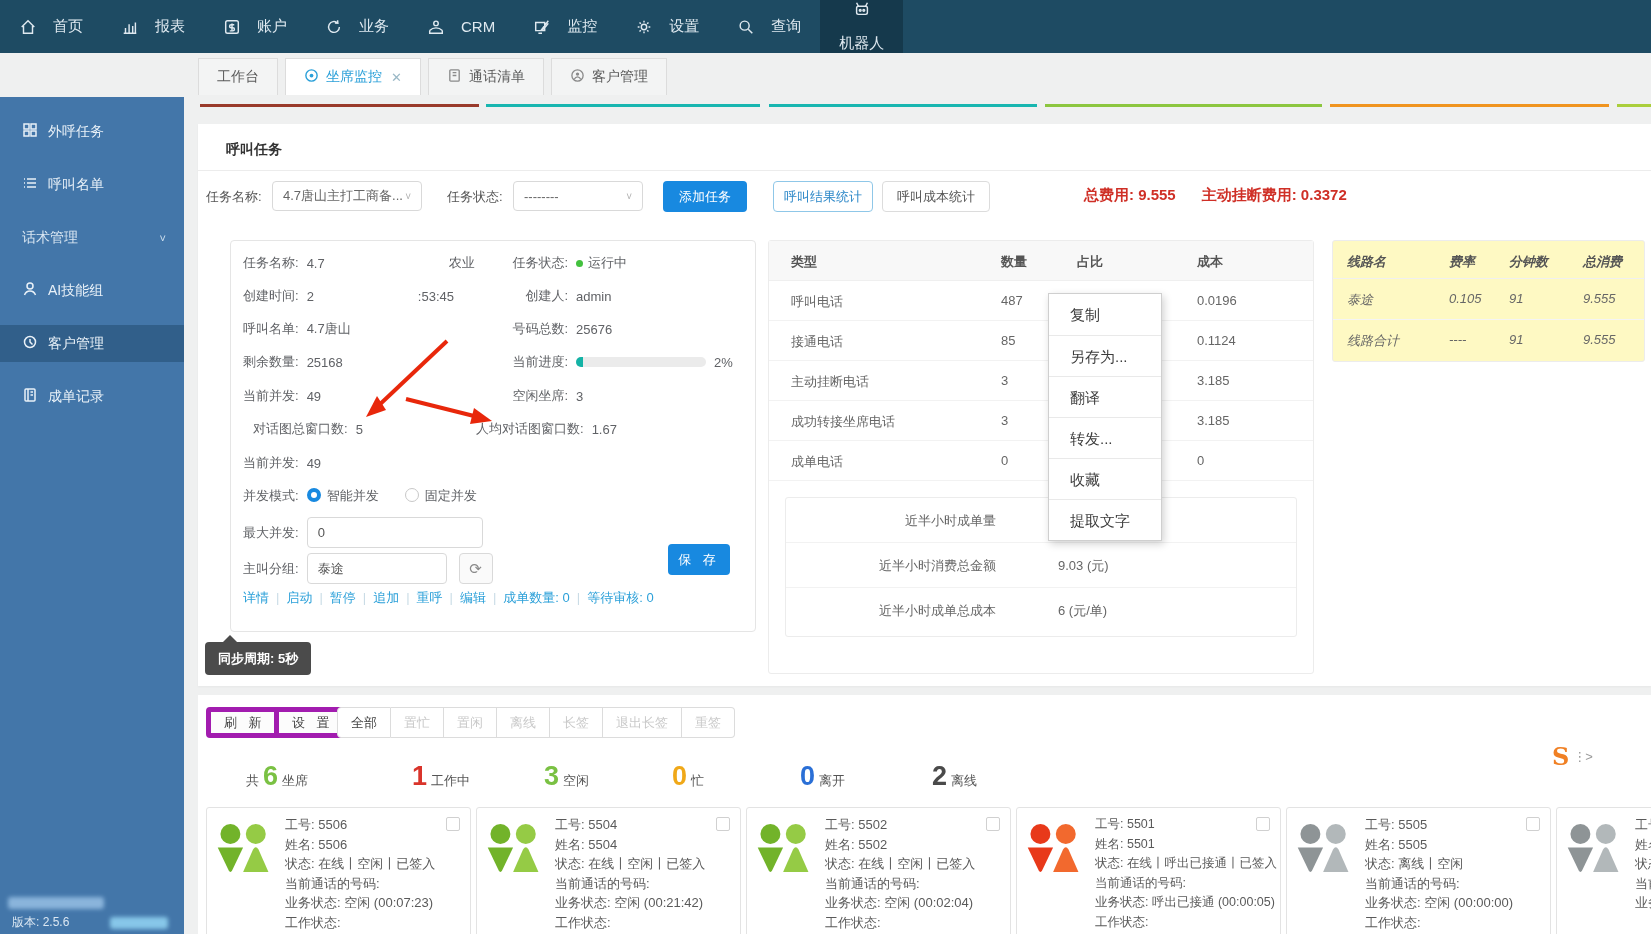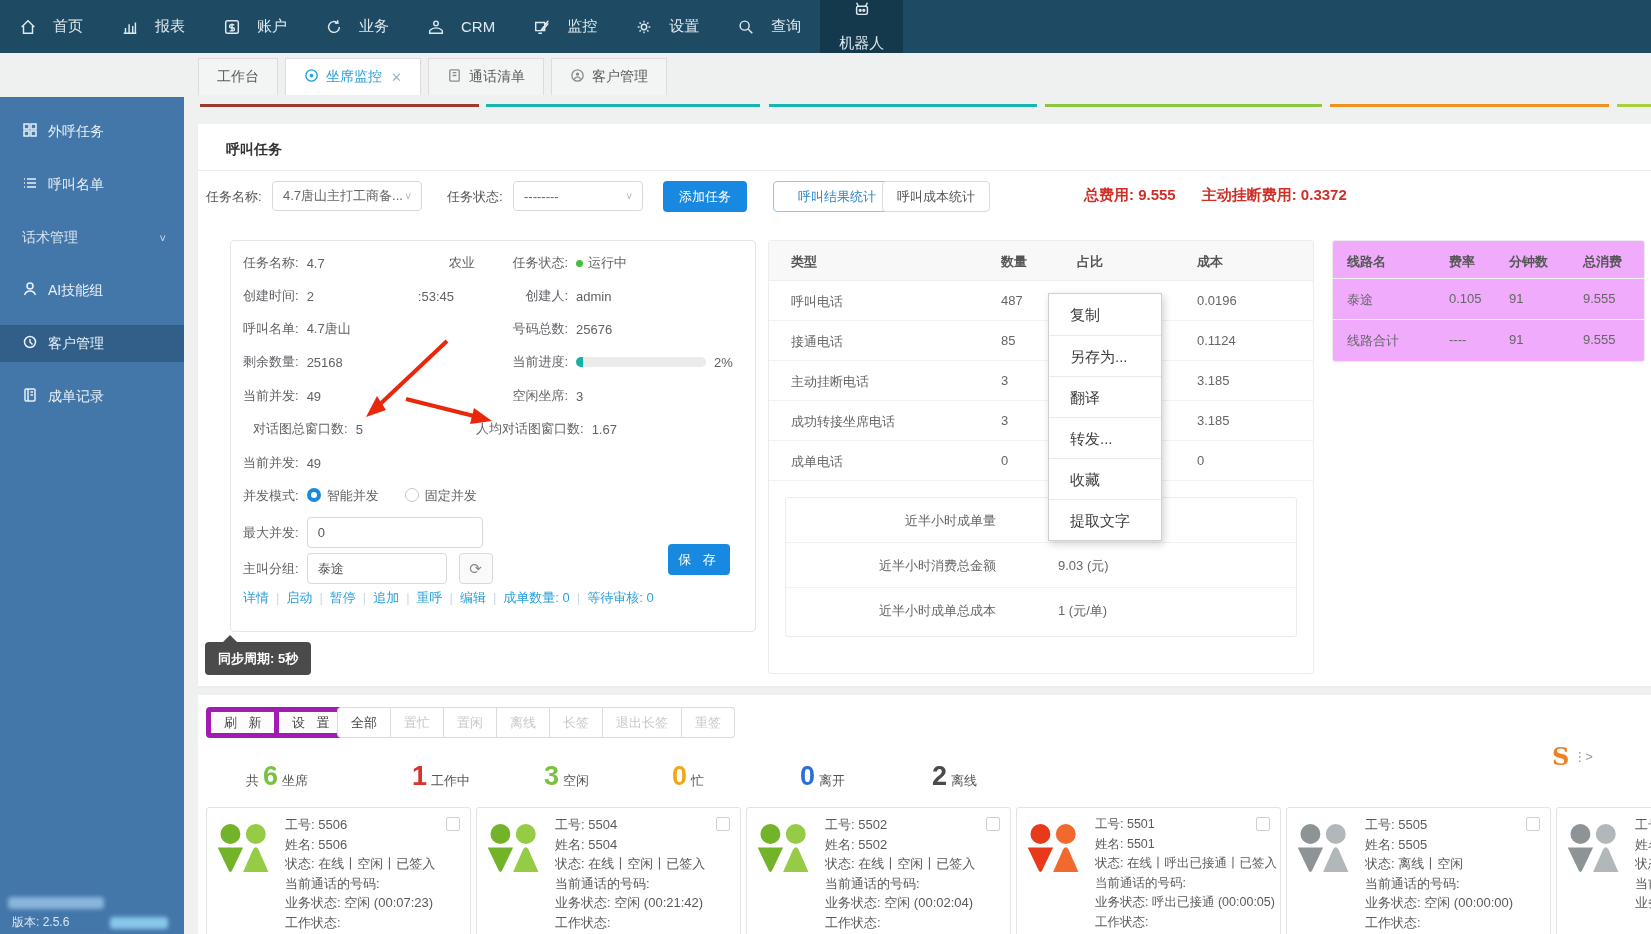--- a/index.html
+++ b/index.html
@@ -41,21 +41,21 @@
 
   
   .panel { position:absolute; left:198px; top:124px; width:1453px; height:562px; background:#fff; box-shadow:0 1px 2px rgba(0,0,0,.04); }
   .panel-title { position:absolute; left:28px; top:17px; font-size:14px; font-weight:bold; color:#333; }
   .panel-divider { position:absolute; left:0; top:46px; width:100%; height:1px; background:#ececec; }
 
   .f-label { position:absolute; top:64px; font-size:13px; color:#555; }
   .select { position:absolute; top:57px; height:30px; background:#fff; border:1px solid #d9d9d9; border-radius:4px; display:flex; align-items:center; padding:0 10px; color:#666; font-size:13px; cursor:pointer; }
   .select .caret { margin-left:auto; color:#b0b0b0; font-size:10px; }
   .btn-blue { position:absolute; height:31px; background:#1889e0; color:#fff; border:none; border-radius:4px; font-size:13px; padding:0 16px; cursor:pointer; }
-  .btn-outline-blue { position:absolute; height:31px; background:#fff; border:1px solid #8fc7e8; border-radius:4px; color:#2b87c8; font-size:13px; padding:0 24px; cursor:pointer; }
+  .btn-outline-blue { position:absolute; height:31px; background:#fff; border:1px solid #8fc7e8; border-radius:4px; color:#2b87c8; font-size:13px; padding:0 10px; cursor:pointer; }
   .btn-outline-gray { position:absolute; height:31px; background:#fff; border:1px solid #dcdcdc; border-radius:4px; color:#555; font-size:13px; padding:0 14px; cursor:pointer;text-align:right; }
   .totals { position:absolute; left:886px; top:62px; font-size:15px; font-weight:bold; color:#cf2f26; white-space:nowrap; }
   .totals span { margin-right:26px; }
 
   
   .detail { position:absolute; left:32px; top:116px; width:526px; height:392px; border:1px solid #e5e5e5; border-radius:4px; }
   .d-row { position:absolute; left:0; width:100%; height:22px; font-size:13px; color:#606266; white-space:nowrap; }
   .d-left { position:absolute; left:12px; display:flex; gap:8px; align-items:center; }
   .d-right { position:absolute; left:245px; display:flex; gap:8px; align-items:center; }
   .d-right .lbl { display:inline-block; min-width:92px; text-align:right; }
@@ -78,21 +78,21 @@
   .st-row { position:relative; height:40px; border-bottom:1px solid #f2f2f2; color:#666; }
   .st-c { position:absolute; top:12px; }
   .st-c1 { left:22px; } .st-c2 { left:232px; } .st-c3 { left:308px; } .st-c4 { left:428px; }
   .summary { position:absolute; left:16px; top:256px; width:512px; height:140px; border:1px solid #ececec; border-radius:3px; }
   .sum-row { height:45px; line-height:45px; border-bottom:1px solid #f2f2f2; color:#666; white-space:nowrap; }
   .sum-row:last-child { border-bottom:none; }
   .sum-lbl { display:inline-block; width:210px; text-align:right; }
   .sum-val { margin-left:62px; }
 
   
-  .lines { position:absolute; left:1134px; top:116px; width:313px; height:122px; border:1px solid #ececec; border-radius:3px; background:#f0abfc; }
+  .lines { position:absolute; left:1134px; top:116px; width:313px; height:122px; border:1px solid #ececec; border-radius:3px; background:#fef9c3;font-style:italic; }
   .ln-head { position:relative; height:38px; border-bottom:1px solid #f0f0f0; font-weight:bold; color:#555; }
   .ln-row { position:relative; height:41px; border-bottom:1px solid #f4f4f4; color:#666; }
   .ln-row:last-child { border-bottom:none; }
   .ln-c { position:absolute; top:12px; }
   .ln-c1 { left:14px; } .ln-c2 { left:116px; } .ln-c3 { left:176px; } .ln-c4 { left:250px; }
 
   
   .ctx-menu { position:absolute; left:1048px; top:293px; width:114px; background:#fff; border:1px solid #cfcfcf; box-shadow:2px 3px 8px rgba(0,0,0,.18); z-index:40; }
   .ctx-item { height:41px; line-height:41px; padding-left:21px; font-size:15px; color:#3c3c3c; cursor:pointer; border-top:1px solid #e9e9e9; }
   .ctx-item:first-child { border-top:none; }
@@ -462,21 +462,21 @@
       </div>
       <div class="st-row">
         <span class="st-c st-c1">成单电话</span>
           <span class="st-c st-c2">0</span>
           <span class="st-c st-c3"></span>
           <span class="st-c st-c4">0</span>
       </div>
       <div class="summary">
         <div class="sum-row"><span class="sum-lbl">近半小时成单量</span><span class="sum-val">(单)</span></div>
         <div class="sum-row"><span class="sum-lbl">近半小时消费总金额</span><span class="sum-val">9.03 (元)</span></div>
-        <div class="sum-row"><span class="sum-lbl">近半小时成单总成本</span><span class="sum-val">1 (元/单)</span></div>
+        <div class="sum-row"><span class="sum-lbl">近半小时成单总成本</span><span class="sum-val">6 (元/单)</span></div>
       </div>
     </div>
 
     <div class="lines">
       <div class="ln-head">
         <span class="ln-c ln-c1">线路名</span>
         <span class="ln-c ln-c2">费率</span>
         <span class="ln-c ln-c3">分钟数</span>
         <span class="ln-c ln-c4">总消费</span>
       </div>

